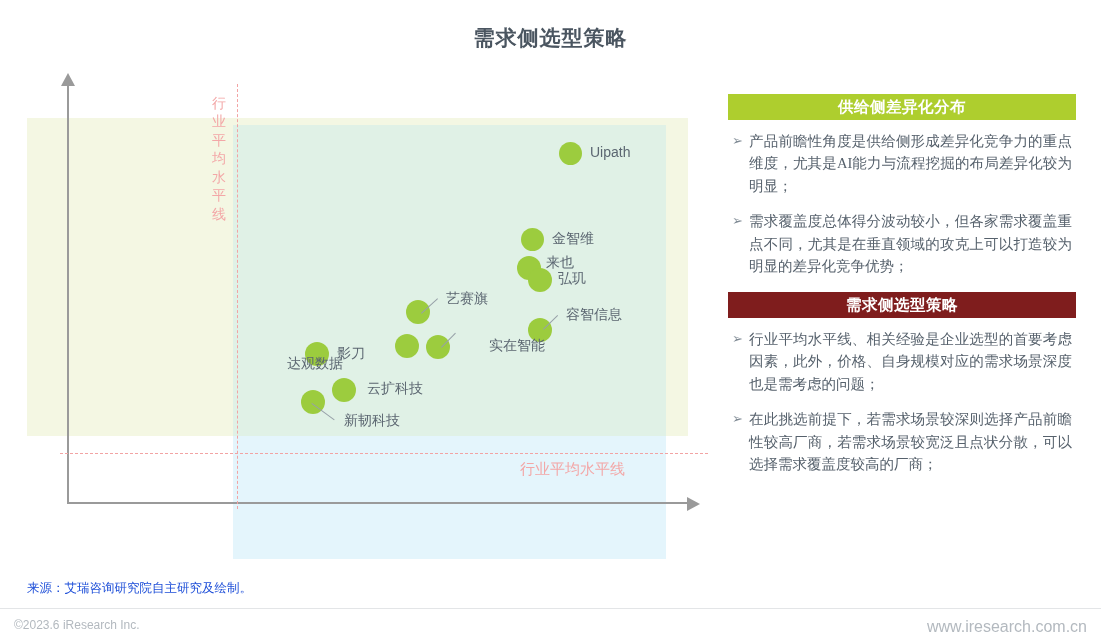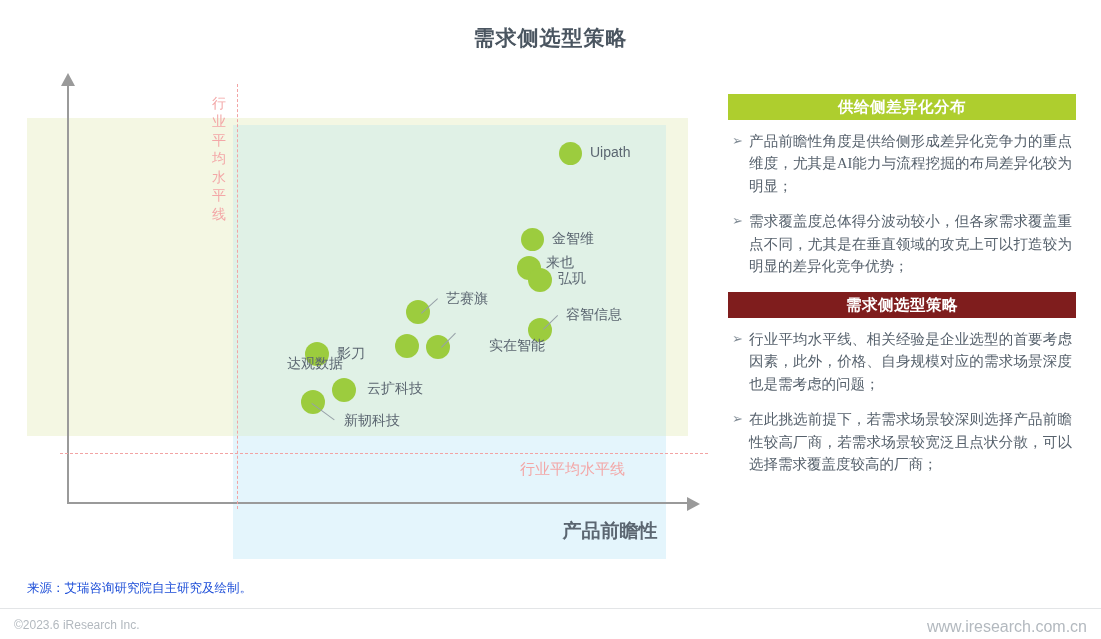--- a/index.html
+++ b/index.html
@@ -228,21 +228,20 @@
 
   <div class="band" id="band-outer"></div>
   <div class="band" id="band-inner"></div>
   <div class="band" id="band-blue"></div>
 
   <div id="y-axis-line"></div>
   <div id="y-axis-arrow"></div>
   <div id="x-axis-line"></div>
   <div id="x-axis-arrow"></div>
 
-  <div id="x-axis-title">产品前瞻性</div>
 
   <div id="vline"></div>
   <div id="hline"></div>
   <div id="vline-label">行业平均水平线</div>
   <div id="hline-label">行业平均水平线</div>
 
   <div class="bubble" style="left:559px;top:72px;width:23px;height:23px;"></div>
   <div class="bubble" style="left:521px;top:158px;width:23px;height:23px;"></div>
   <div class="bubble" style="left:517px;top:186px;width:24px;height:24px;"></div>
   <div class="bubble" style="left:528px;top:198px;width:24px;height:24px;"></div>

